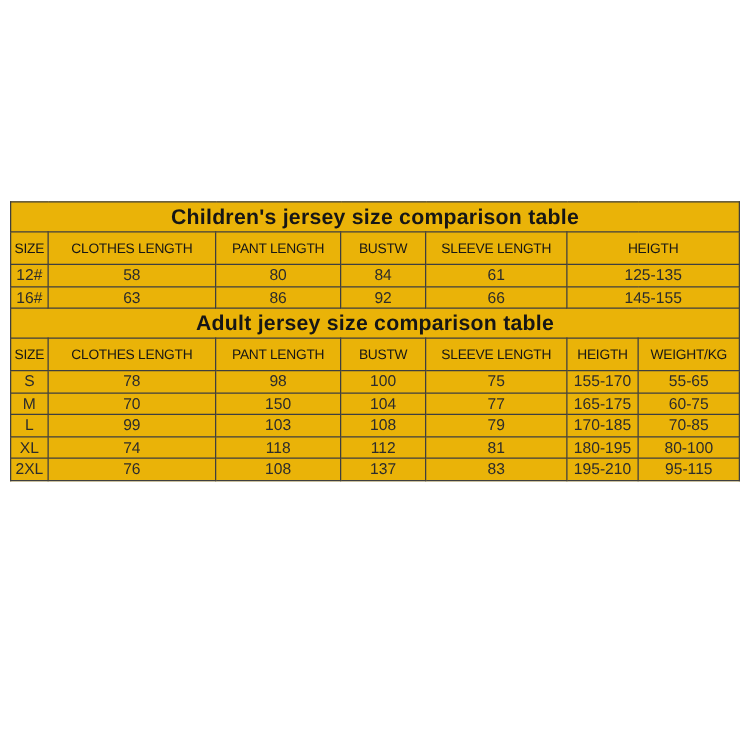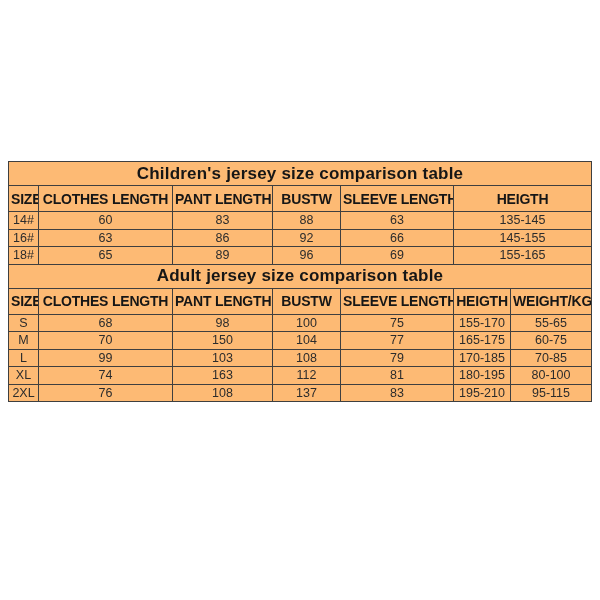--- a/index.html
+++ b/index.html
@@ -18,41 +18,41 @@
   .chart-wrap {
     position: absolute;
     left: 8px;
     top: 161px;
     width: 583px;
   }
   table.size-table {
     border-collapse: collapse;
     table-layout: fixed;
     width: 100%;
-    background: #fdba74;
+    background: #eab308;
   }
   table.size-table td, table.size-table th {
     border: 1px solid #3f3f3f;
     padding: 0 2px;
     text-align: center;
     vertical-align: middle;
     white-space: nowrap;
     overflow: hidden;
   }
   tr.title-row td {
     height: 23px;
     font-size: 17px;
     font-weight: bold;
     color: #161616;
     letter-spacing: 0.2px;
   }
   tr.header-row th {
     height: 25px;
-    font-size: 14px;
-    font-weight: bold;
+    font-size: 11px;
+    font-weight: normal;
     color: #161616;
     letter-spacing: -0.2px;
   }
   tr.data-row td {
     height: 16.5px;
     font-size: 12.5px;
     font-weight: normal;
     color: #2c2c2c;
   }
 </style>
@@ -77,59 +77,51 @@
     </tr>
     <tr class="header-row">
       <th>SIZE</th>
       <th>CLOTHES LENGTH</th>
       <th>PANT LENGTH</th>
       <th>BUSTW</th>
       <th>SLEEVE LENGTH</th>
       <th colspan="2">HEIGTH</th>
     </tr>
     <tr class="data-row">
-      <td>14#</td>
-      <td>60</td>
-      <td>83</td>
-      <td>88</td>
-      <td>63</td>
-      <td colspan="2">135-145</td>
+      <td>12#</td>
+      <td>58</td>
+      <td>80</td>
+      <td>84</td>
+      <td>61</td>
+      <td colspan="2">125-135</td>
     </tr>
     <tr class="data-row">
       <td>16#</td>
       <td>63</td>
       <td>86</td>
       <td>92</td>
       <td>66</td>
       <td colspan="2">145-155</td>
-    </tr>
-    <tr class="data-row">
-      <td>18#</td>
-      <td>65</td>
-      <td>89</td>
-      <td>96</td>
-      <td>69</td>
-      <td colspan="2">155-165</td>
     </tr>
 
     <tr class="title-row">
       <td colspan="7">Adult jersey size comparison table</td>
     </tr>
     <tr class="header-row">
       <th>SIZE</th>
       <th>CLOTHES LENGTH</th>
       <th>PANT LENGTH</th>
       <th>BUSTW</th>
       <th>SLEEVE LENGTH</th>
       <th>HEIGTH</th>
       <th>WEIGHT/KG</th>
     </tr>
     <tr class="data-row">
       <td>S</td>
-      <td>68</td>
+      <td>78</td>
       <td>98</td>
       <td>100</td>
       <td>75</td>
       <td>155-170</td>
       <td>55-65</td>
     </tr>
     <tr class="data-row">
       <td>M</td>
       <td>70</td>
       <td>150</td>
@@ -143,21 +135,21 @@
       <td>99</td>
       <td>103</td>
       <td>108</td>
       <td>79</td>
       <td>170-185</td>
       <td>70-85</td>
     </tr>
     <tr class="data-row">
       <td>XL</td>
       <td>74</td>
-      <td>163</td>
+      <td>118</td>
       <td>112</td>
       <td>81</td>
       <td>180-195</td>
       <td>80-100</td>
     </tr>
     <tr class="data-row">
       <td>2XL</td>
       <td>76</td>
       <td>108</td>
       <td>137</td>

